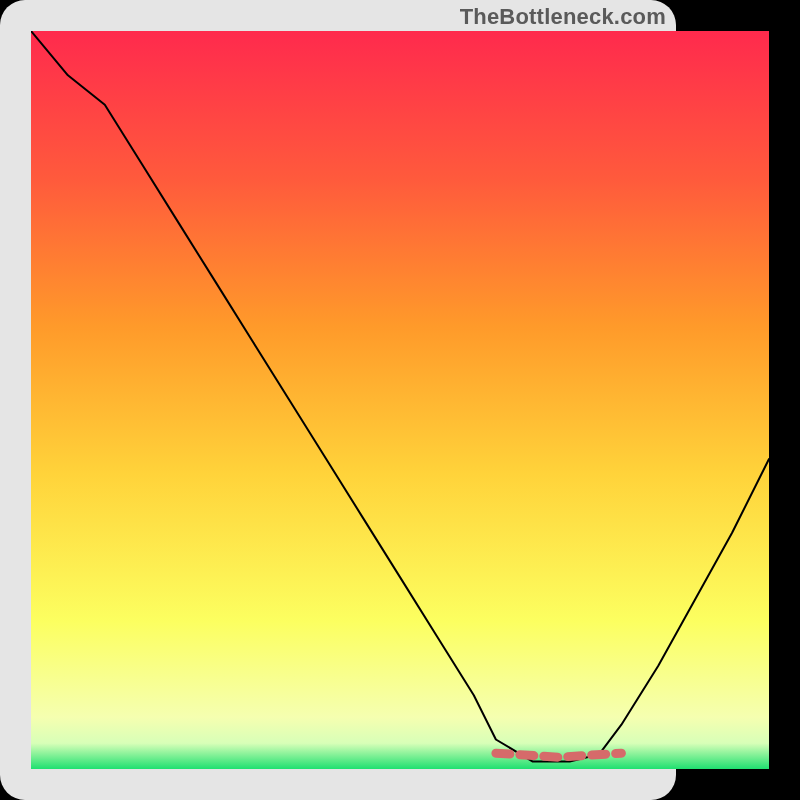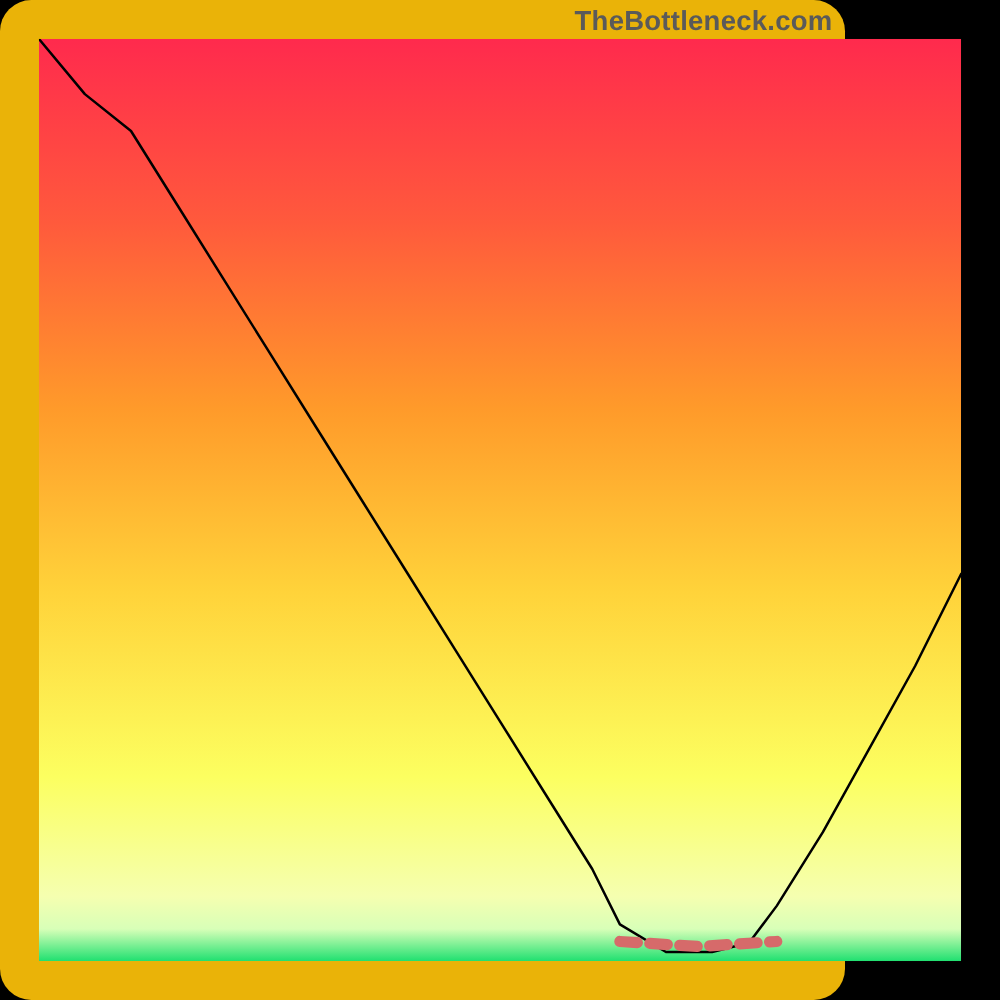--- a/index.html
+++ b/index.html
@@ -8,21 +8,21 @@
     width: 800px;
     height: 800px;
     background: #000;
     overflow: hidden;
     font-family: Arial, Helvetica, sans-serif;
   }
   .frame {
     position: relative;
     width: 676px;
     height: 800px;
-    background: #eab308;
+    background: #e5e5e5;
     border-radius: 25px;
   }
   .watermark {
     position: absolute;
     top: 4px;
     right: 10px;
     color: #5a5a5a;
     font-size: 22px;
     font-weight: 600;
     letter-spacing: 0.2px;

